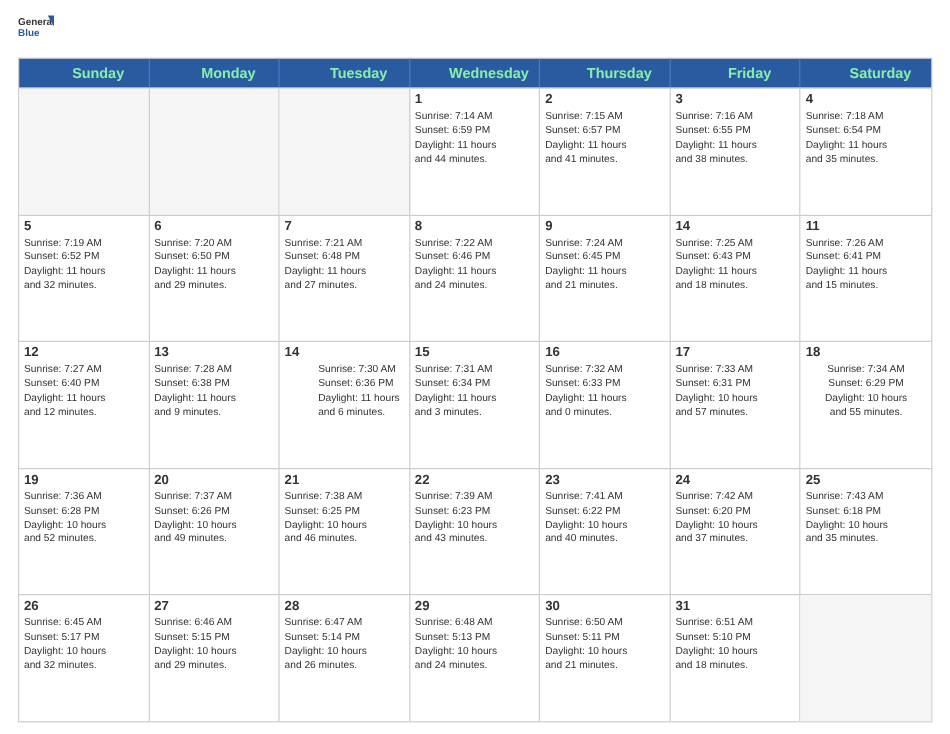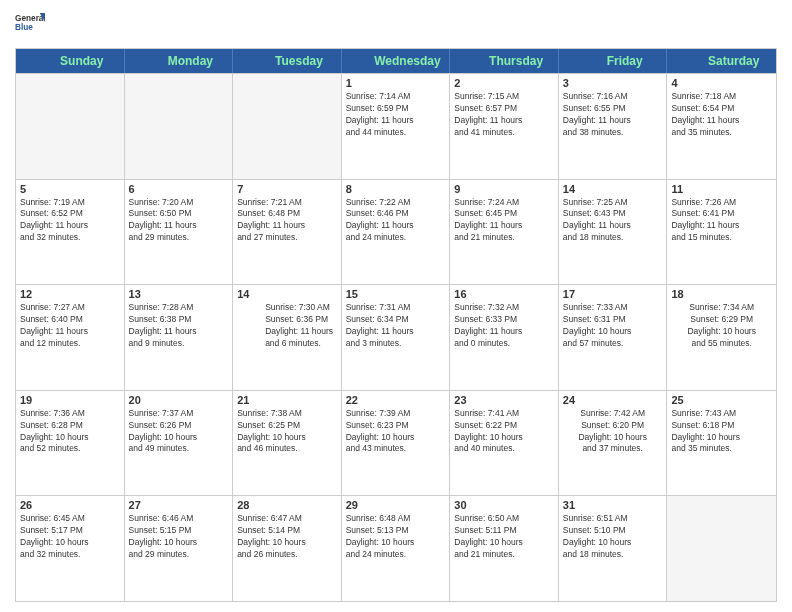--- a/index.html
+++ b/index.html
@@ -296,21 +296,21 @@
           </div>
           <div class="day-cell">
             <span class="day-num">23</span>
             <div class="day-info" style="white-space: pre-line;">Sunrise: 7:41 AM
 Sunset: 6:22 PM
 Daylight: 10 hours
 and 40 minutes.</div>
           </div>
           <div class="day-cell">
             <span class="day-num">24</span>
-            <div class="day-info" style="white-space: pre-line; text-align: center;">Sunrise: 7:42 AM
+            <div class="day-info" style="white-space: pre-line;">Sunrise: 7:42 AM
 Sunset: 6:20 PM
 Daylight: 10 hours
 and 37 minutes.</div>
           </div>
           <div class="day-cell">
             <span class="day-num">25</span>
             <div class="day-info" style="white-space: pre-line;">Sunrise: 7:43 AM
 Sunset: 6:18 PM
 Daylight: 10 hours
 and 35 minutes.</div>

